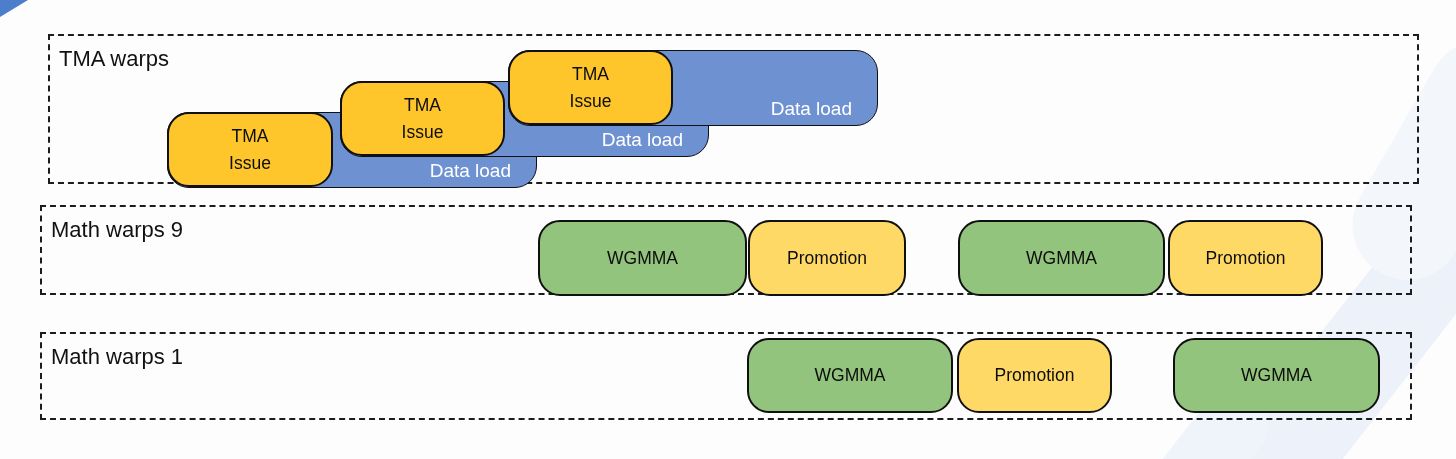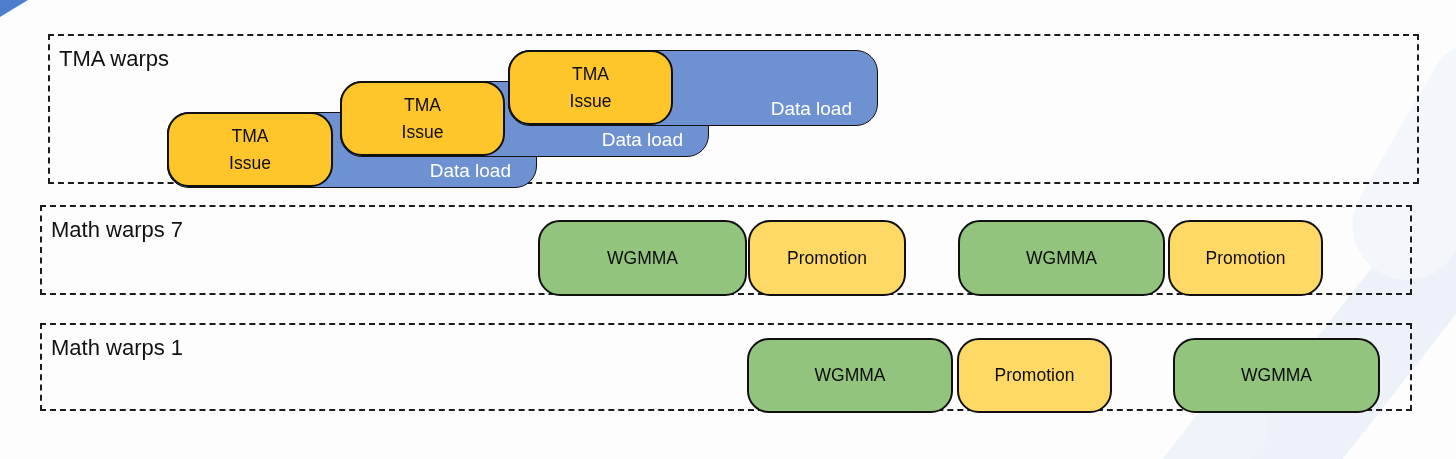--- a/index.html
+++ b/index.html
@@ -99,35 +99,35 @@
     <div class="box load" style="left: 508px; top: 42px; width: 370px; height: 76px; z-index: 30; background: rgb(110, 146, 209); color: rgb(255, 255, 255);">
       <span>Data load</span>
     </div>
     <div class="box" style="left: 508px; top: 42px; width: 165px; height: 75px; z-index: 35; background: rgb(255, 198, 43);">
       <div class="issue-text">
         <div>TMA</div>
         <div>Issue</div>
       </div>
     </div>
     <div class="lane" style="left: 40px; top: 205px; width: 1372px; height: 90px; z-index: 2;">
-      <div class="lane-label">Math warps 7</div>
+      <div class="lane-label">Math warps 9</div>
     </div>
     <div class="box" style="left: 538px; top: 212px; width: 209px; height: 76px; z-index: 5; background: rgb(147, 196, 125);">
       <span>WGMMA</span>
     </div>
     <div class="box" style="left: 748px; top: 212px; width: 158px; height: 76px; z-index: 5; background: rgb(255, 217, 102);">
       <span>Promotion</span>
     </div>
     <div class="box" style="left: 958px; top: 212px; width: 207px; height: 76px; z-index: 5; background: rgb(147, 196, 125);">
       <span>WGMMA</span>
     </div>
     <div class="box" style="left: 1168px; top: 212px; width: 155px; height: 76px; z-index: 5; background: rgb(255, 217, 102);">
       <span>Promotion</span>
     </div>
-    <div class="lane" style="left: 40px; top: 323px; width: 1372px; height: 88px; z-index: 2;">
+    <div class="lane" style="left: 40px; top: 332px; width: 1372px; height: 88px; z-index: 2;">
       <div class="lane-label">Math warps 1</div>
     </div>
     <div class="box" style="left: 747px; top: 330px; width: 206px; height: 75px; z-index: 5; background: rgb(147, 196, 125);">
       <span>WGMMA</span>
     </div>
     <div class="box" style="left: 957px; top: 330px; width: 155px; height: 75px; z-index: 5; background: rgb(255, 217, 102);">
       <span>Promotion</span>
     </div>
     <div class="box" style="left: 1173px; top: 330px; width: 207px; height: 75px; z-index: 5; background: rgb(147, 196, 125);">
       <span>WGMMA</span>

